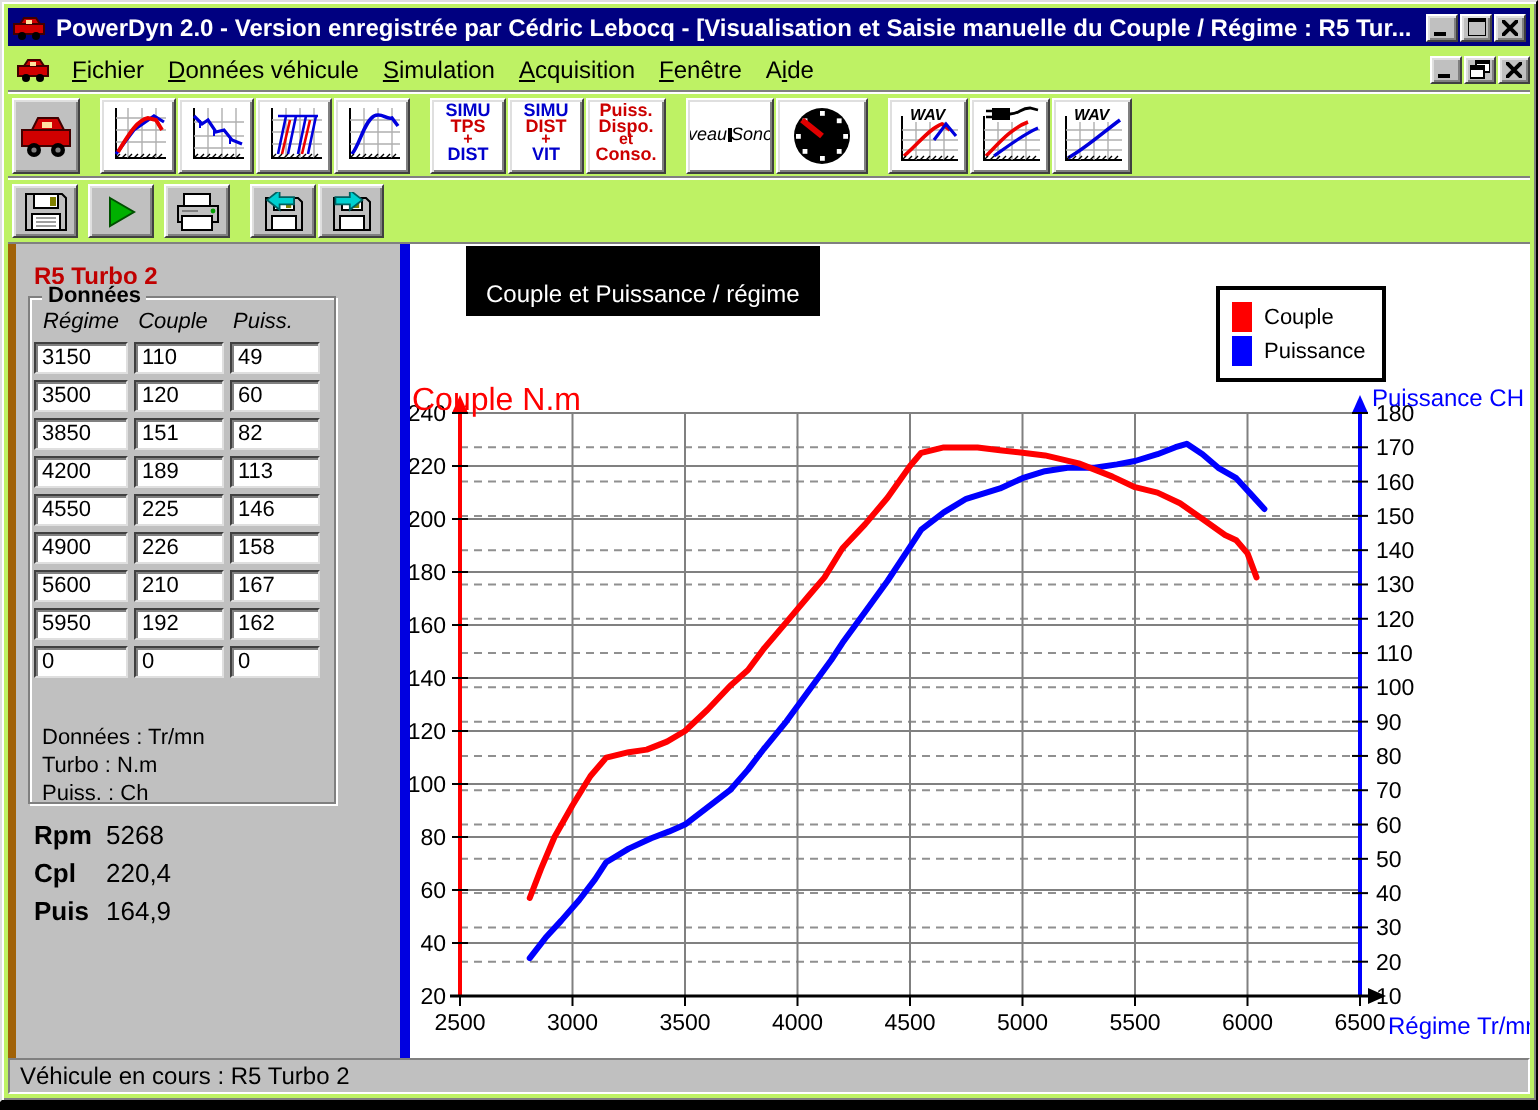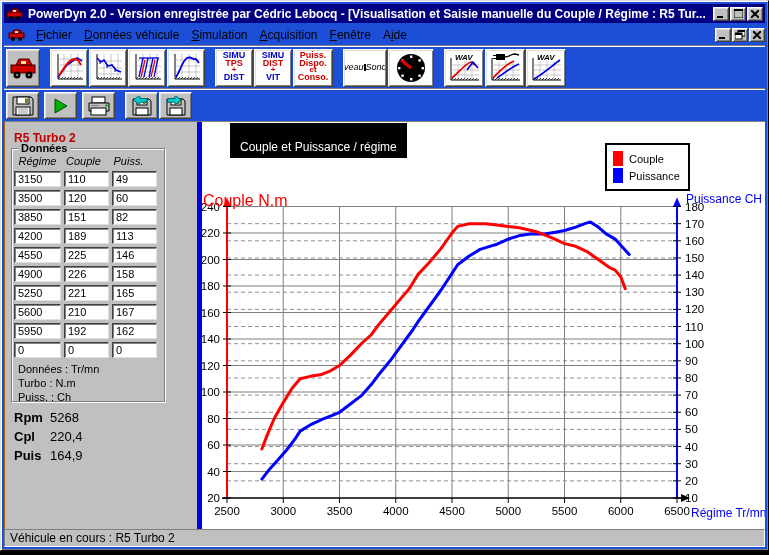--- a/index.html
+++ b/index.html
@@ -1,18 +1,18 @@
 <!DOCTYPE html>
 <html><head>
 <meta charset="utf-8">
 <style>
   html,body{margin:0;padding:0;background:#000;width:769px;height:555px;overflow:hidden;
     font-family:"Liberation Sans",sans-serif;-webkit-font-smoothing:none;}
   *{box-sizing:border-box;}
-  #window{position:absolute;left:0;top:0;width:769px;height:551px;background:#1d4ed8;
+  #window{position:absolute;left:0;top:0;width:769px;height:551px;background:#bef264;
     border:1px solid #dfdfdf;border-right-color:#000;border-bottom-color:#000;
     box-shadow:inset 1px 1px 0 #fff, inset -1px -1px 0 #808080;}
   .raised{background:#c0c0c0;border:1px solid;border-color:#fff #404040 #404040 #fff;
     box-shadow:inset 1px 1px 0 #dfdfdf, inset -1px -1px 0 #808080;}
   .cellbox{background:#fff;border:1px solid;border-color:#404040 #dfdfdf #dfdfdf #404040;
     box-shadow:inset 1px 1px 0 #808080;}
   
   #titlebar{position:absolute;left:3px;top:3px;right:3px;height:19px;background:#000080;
     display:flex;align-items:center;padding:0 2px;}
   #titlebar .ttxt{color:#fff;font-weight:bold;font-size:12px;white-space:nowrap;overflow:hidden;flex:1;margin-left:4px;}
@@ -37,21 +37,21 @@
     align-items:center;justify-content:center;overflow:hidden;font-style:italic;}
   .simu-lines{display:flex;flex-direction:column;align-items:center;
     font-weight:bold;font-size:9px;line-height:8px;background:#fff;width:100%;height:100%;}
   .simu-lines .blue{color:#0000cc;} .simu-lines .red{color:#cc0000;}
   .simu-lines .tiny{font-size:8px;line-height:6px;}
   .nivbar{width:30px;height:7px;border:1px solid #000;margin:1px 0;
     background:linear-gradient(90deg,#e00000 0 55%,#e8e800 55% 75%,#00a000 75% 100%);}
   .nivtxt{font-size:9px;line-height:9px;color:#000;}
   
   #content{position:absolute;left:3px;top:121px;right:3px;bottom:21px;display:flex;
-    border-left:1px solid #a16207;}
+    border-left:4px solid #a16207;}
   #leftpanel{position:relative;width:192px;background:#c0c0c0;flex:none;}
   #splitter{width:5px;background:#0000e0;flex:none;}
   #chartpanel{position:relative;flex:1;background:#fff;overflow:hidden;}
   
   #vehtitle{position:absolute;left:9px;top:9px;font-size:12px;font-weight:bold;color:#c00000;}
   #groupbox{position:absolute;left:6px;top:26px;width:154px;height:254px;
     border:1px solid #808080;box-shadow:inset 1px 1px 0 #fff, 1px 1px 0 #fff;padding:2px;}
   #grouplabel{position:absolute;left:6px;top:-7px;background:#c0c0c0;padding:0 3px;
     font-size:11px;font-weight:bold;}
   #tablehead{position:absolute;left:2px;top:6px;width:148px;display:flex;font-size:11px;font-style:italic;}
@@ -378,25 +378,20 @@
             </div>
             <div class="trow">
               <div class="tcell cellbox c1">4550</div>
               <div class="tcell cellbox c2">225</div>
               <div class="tcell cellbox c3">146</div>
             </div>
             <div class="trow">
               <div class="tcell cellbox c1">4900</div>
               <div class="tcell cellbox c2">226</div>
               <div class="tcell cellbox c3">158</div>
-            </div>
-            <div class="trow">
-              <div class="tcell cellbox c1">5250</div>
-              <div class="tcell cellbox c2">221</div>
-              <div class="tcell cellbox c3">165</div>
             </div>
             <div class="trow">
               <div class="tcell cellbox c1">5600</div>
               <div class="tcell cellbox c2">210</div>
               <div class="tcell cellbox c3">167</div>
             </div>
             <div class="trow">
               <div class="tcell cellbox c1">5950</div>
               <div class="tcell cellbox c2">192</div>
               <div class="tcell cellbox c3">162</div>

